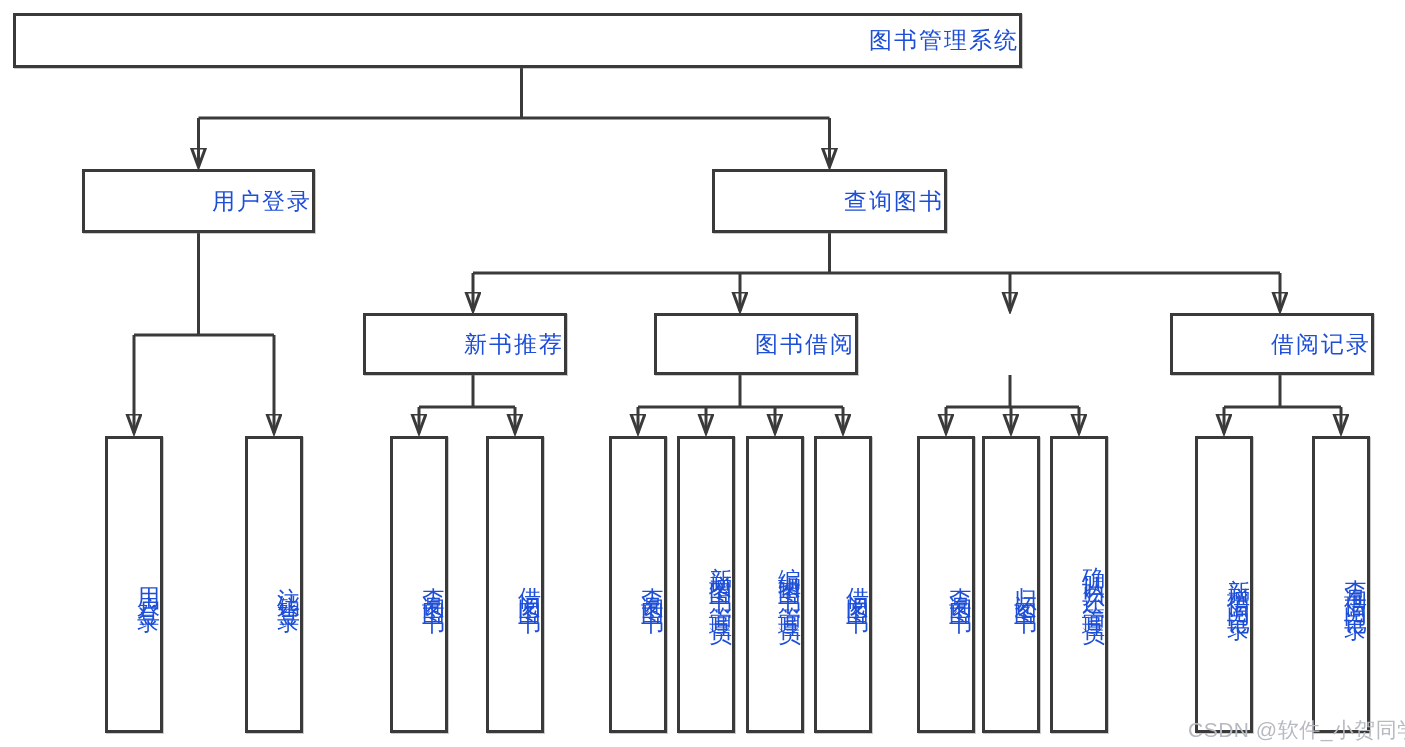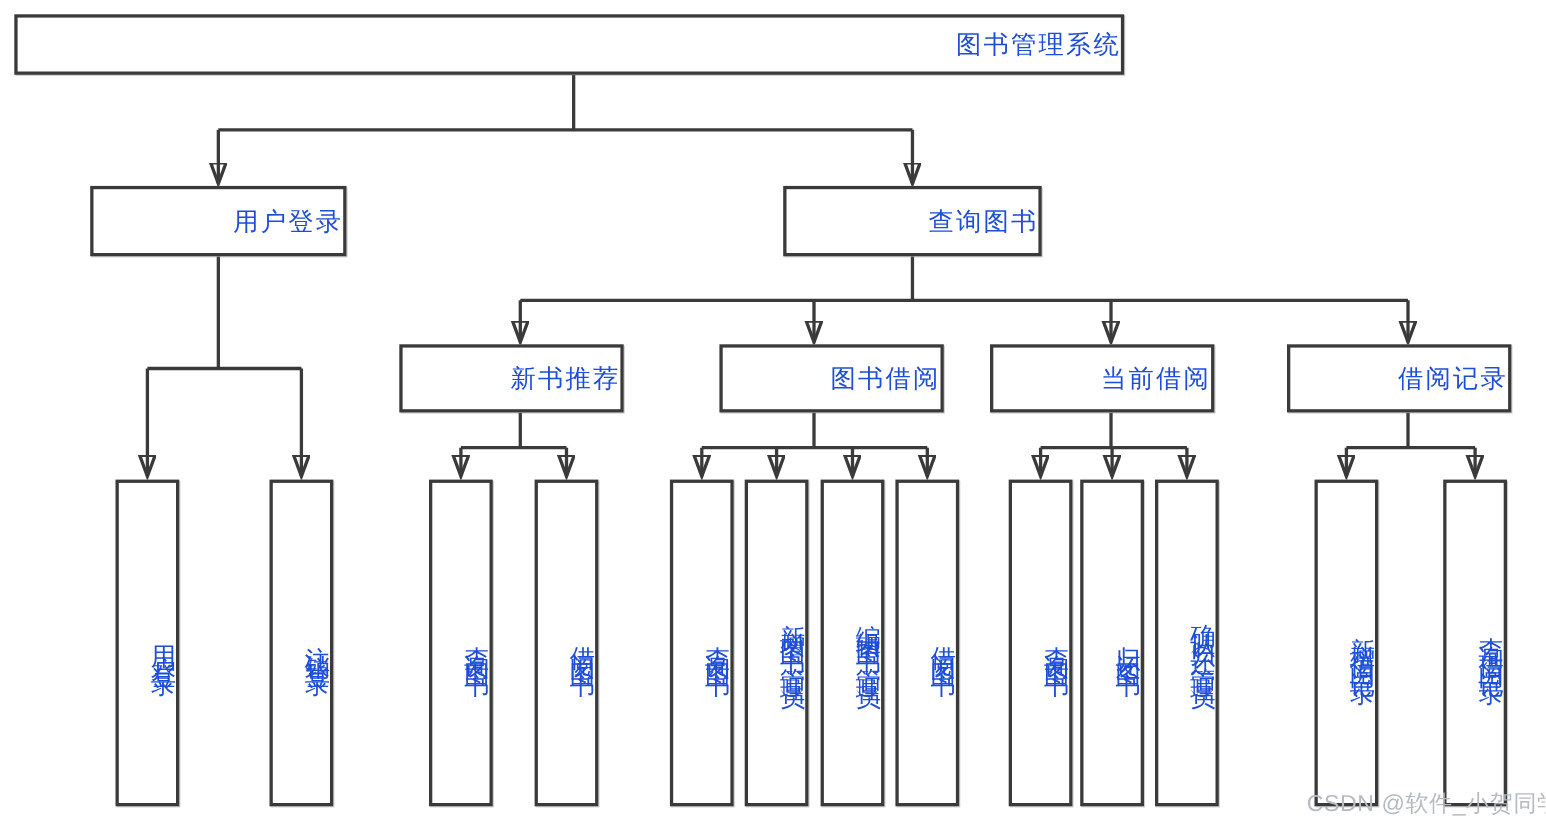--- a/index.html
+++ b/index.html
@@ -162,23 +162,20 @@
   <div class="box l2b">
     <span class="lbl">查询图书</span>
   </div>
 
   <div class="box l3 l3-0">
     <span class="lbl">新书推荐</span>
   </div>
   <div class="box l3 l3-1">
     <span class="lbl">图书借阅</span>
   </div>
-  <div class="box l3 l3-2">
-    <span class="lbl">当前借阅</span>
-  </div>
   <div class="box l3 l3-3">
     <span class="lbl">借阅记录</span>
   </div>
 
   <div class="box leaf lf-0">
     <span class="vlbl">用户登录</span>
   </div>
   <div class="box leaf lf-1">
     <span class="vlbl">注销登录</span>
   </div>

